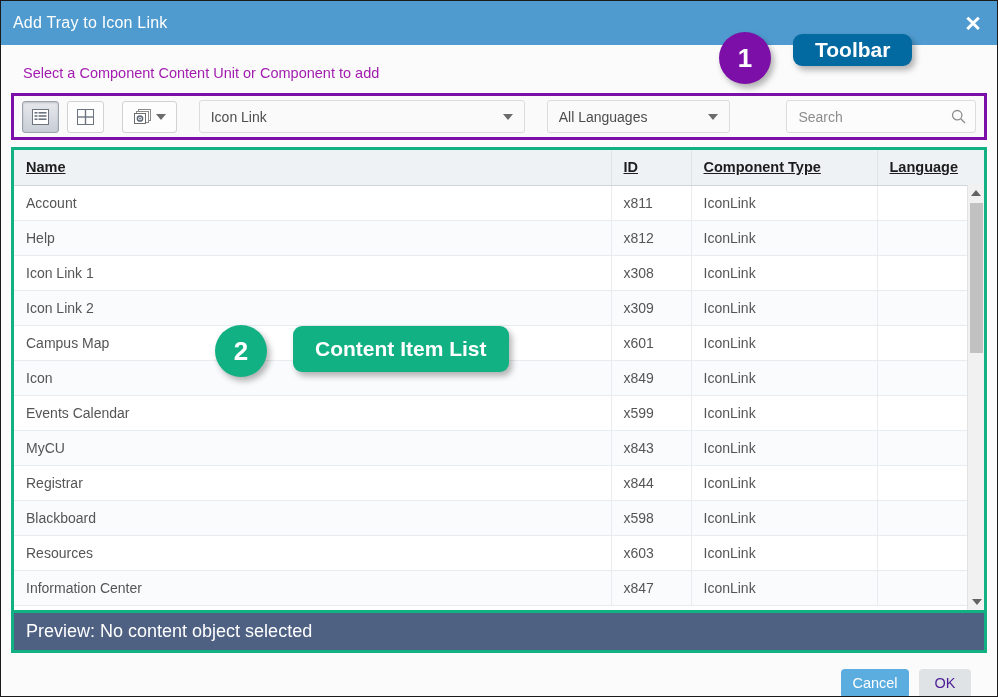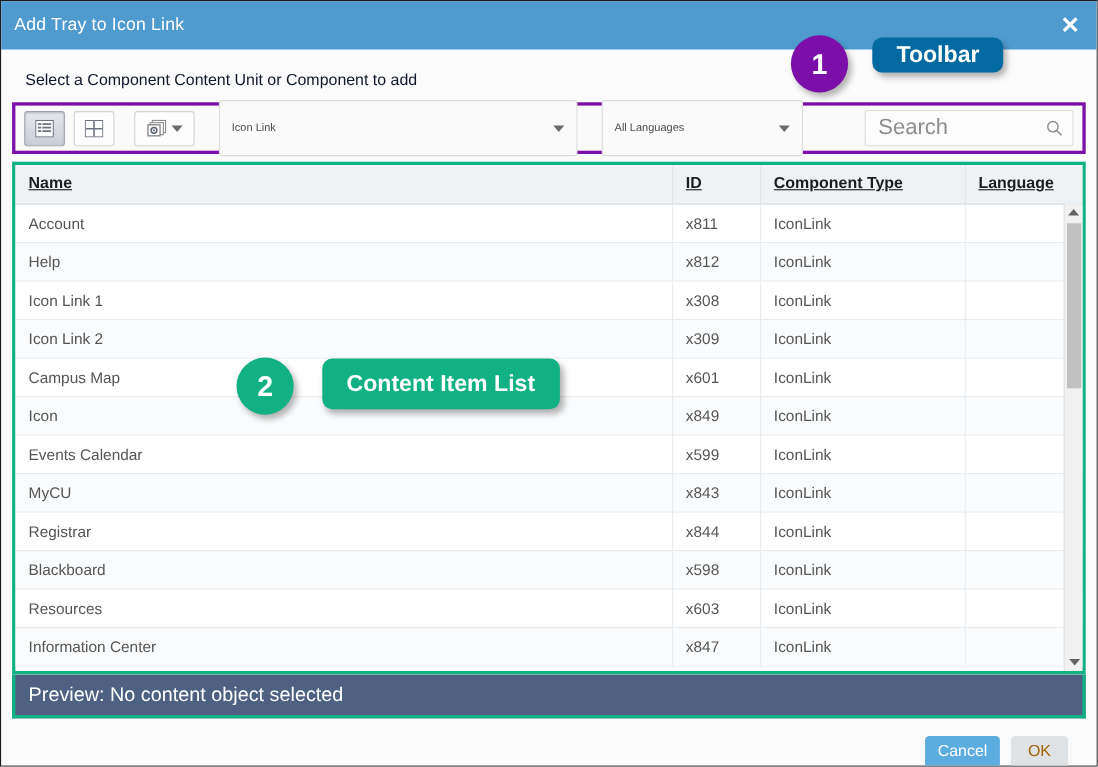--- a/index.html
+++ b/index.html
@@ -44,21 +44,21 @@
     color: #ffffff;
     font-size: 21px;
     font-weight: bold;
     cursor: pointer;
     line-height: 1;
   }
 
   
   .subtitle {
     font-size: 14.5px;
-    color: #0f172a;
+    color: #a21caf;
     padding: 20px 0 12px 22px;
   }
 
   
   .toolbar-wrap {
     margin: 0 10px 0 10px;
     border: 3px solid #7b0fa8;
     background: #fafafa;
     height: 47px;
     display: flex;
@@ -96,49 +96,49 @@
     margin-left: 10px;
   }
   .caret {
     width: 0; height: 0;
     border-left: 5px solid transparent;
     border-right: 5px solid transparent;
     border-top: 6px solid #6b6b6b;
   }
 
   .select-box {
-    height: 51px;
+    height: 33px;
     border: 1px solid #dcdcdc;
     background: #fafafa;
     border-radius: 3px;
     display: flex;
     align-items: center;
     justify-content: space-between;
     padding: 0 11px;
-    font-size: 10px;
+    font-size: 14px;
     color: #4d4d4d;
     cursor: pointer;
   }
   #component-select { width: 334px; margin-left: 14px; }
   #language-select  { width: 188px; margin-left: 14px; }
 
   .search-box {
     width: 194px;
     height: 33px;
     border: 1px solid #dcdcdc;
     background: #fcfcfc;
     border-radius: 3px;
     display: flex;
     align-items: center;
     justify-content: space-between;
     padding: 0 9px 0 11px;
     margin-left: 48px;
     cursor: text;
   }
-  .search-box span.ph { font-size: 20px; color: #8d8d8d; text-align: center; }
+  .search-box span.ph { font-size: 14px; color: #8d8d8d; text-align: center; }
 
   
   .table-wrap {
     margin: 7px 10px 0 10px;
     border: 3px solid #12b184;
     background: #ffffff;
     height: 466px;
     display: flex;
     flex-direction: column;
     overflow: hidden;
@@ -241,21 +241,21 @@
     border-radius: 4px;
     border: none;
     font-size: 14.5px;
     display: flex;
     align-items: center;
     justify-content: center;
     cursor: pointer;
     font-family: "Liberation Sans", sans-serif;
   }
   .btn-cancel { background: #5bacdf; color: #ffffff; }
-  .btn-ok { background: #dfe3e6; color: #a16207; width: 52px; min-width: 52px; cursor: default; }
+  .btn-ok { background: #dfe3e6; color: #4c1d95; width: 52px; min-width: 52px; cursor: default; }
 
   
   .callout-num {
     position: absolute;
     width: 52px; height: 52px;
     border-radius: 50%;
     display: flex; align-items: center; justify-content: center;
     color: #ffffff;
     font-size: 26px;
     font-weight: bold;

